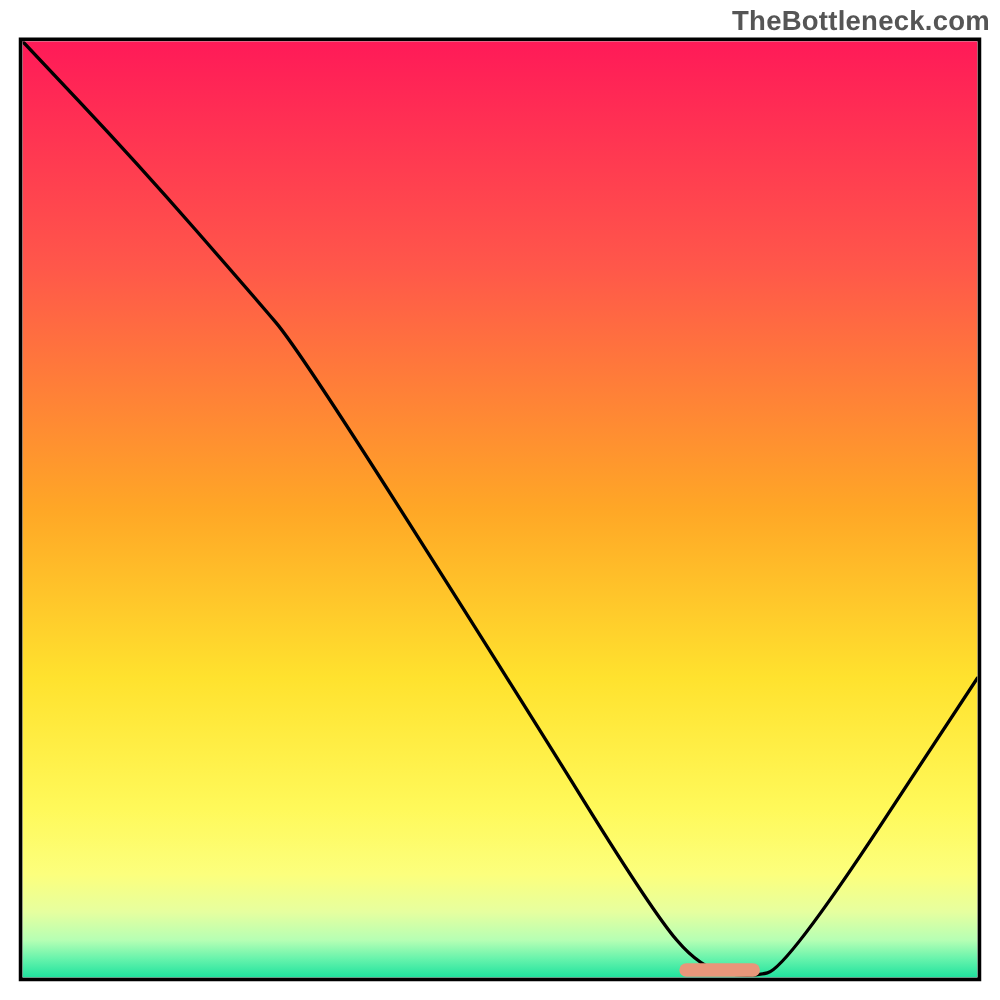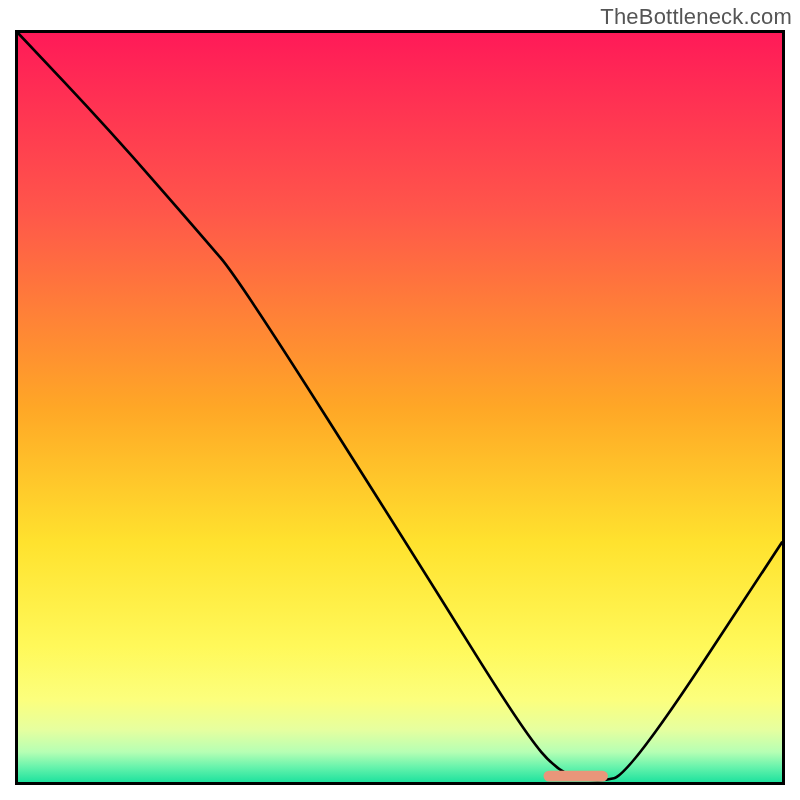--- a/index.html
+++ b/index.html
@@ -15,21 +15,21 @@
     position: relative;
     width: 800px;
     height: 800px;
   }
   .watermark {
     position: absolute;
     top: 4px;
     right: 8px;
     color: #555555;
     font-size: 22px;
-    font-weight: 400;
+    font-weight: 700;
     z-index: 20;
     letter-spacing: 0.2px;
   }
   .plot {
     position: absolute;
     left: 15px;
     top: 30px;
     width: 770px;
     height: 755px;
     border: 3px solid #000000;

